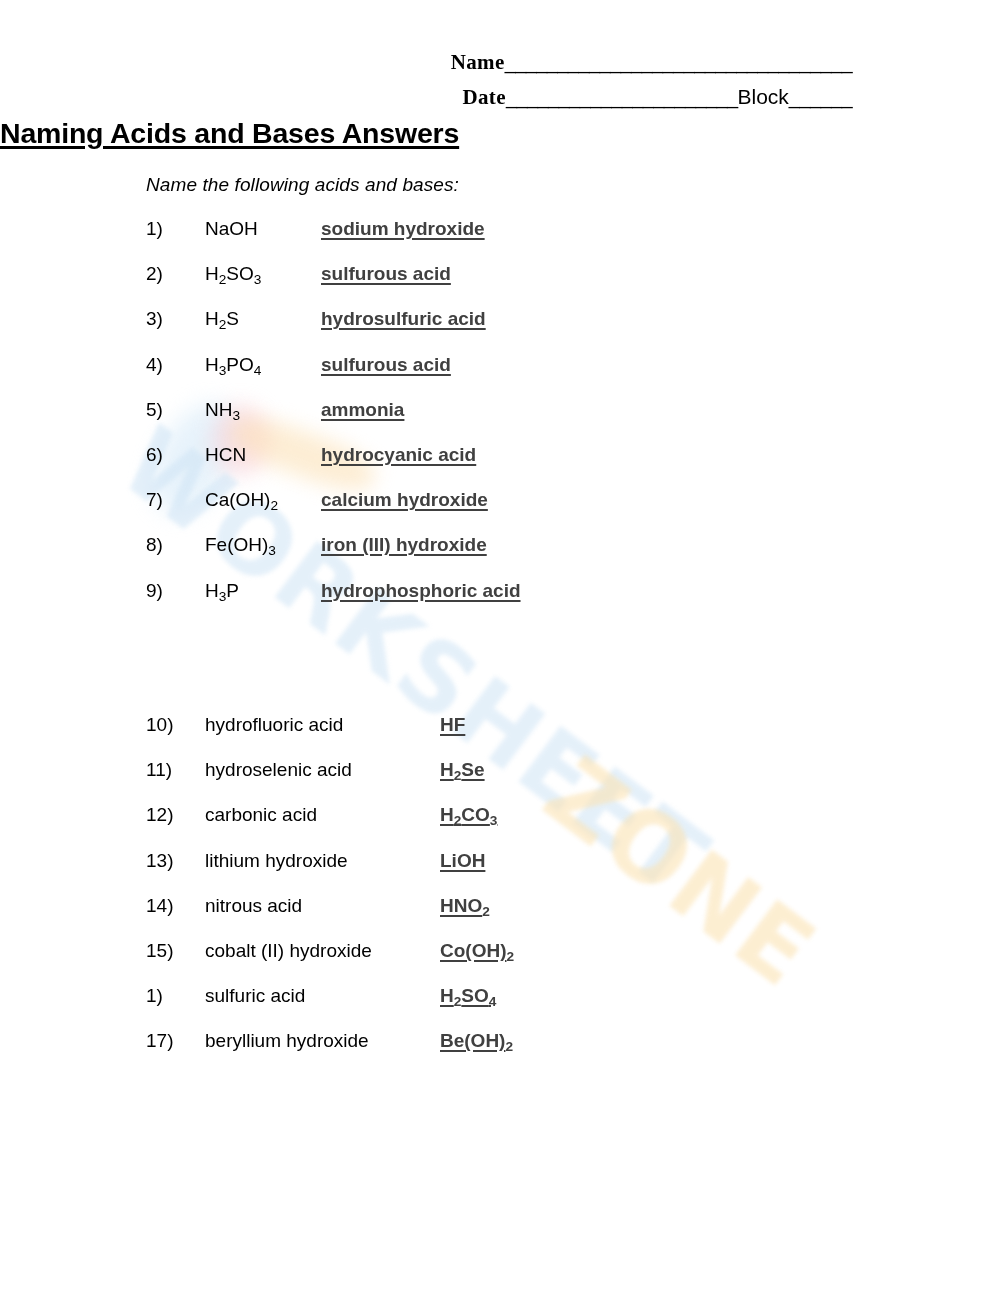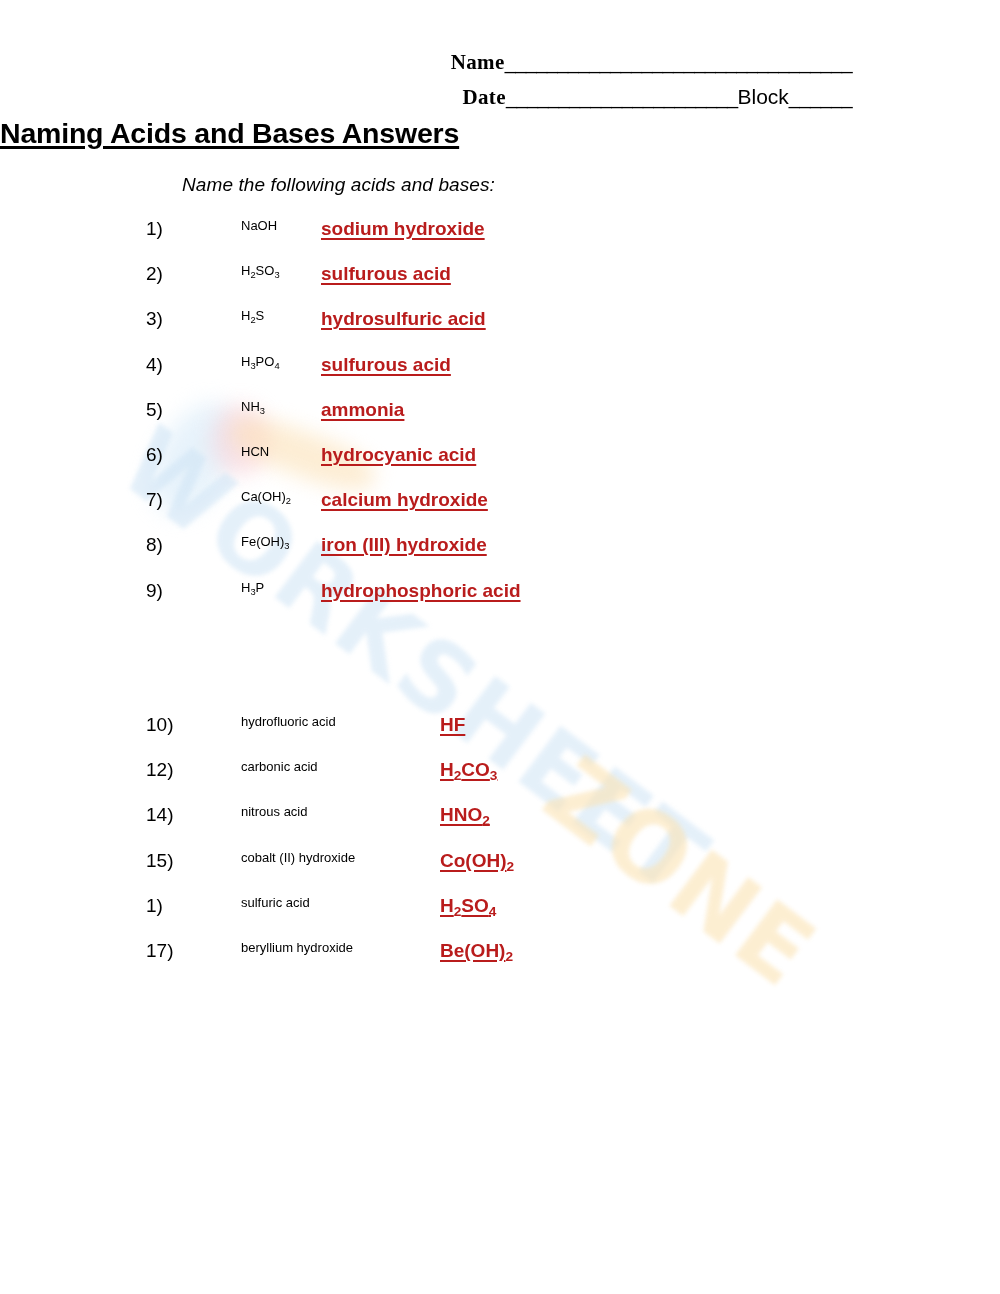--- a/index.html
+++ b/index.html
@@ -139,21 +139,20 @@
     text-underline-offset: 3px;
   }
 
   
   .instruction {
     position: absolute;
     left: 146px;
     font-style: italic;
     font-size: 19px;
     letter-spacing: 0.1px;
-    margin-left: 36px;
   }
   #instruction-1 { top: 174px; }
   #instruction-2 { top: 671px; }
 
   
   .q-list { position: absolute; left: 0; width: 1000px; }
   #list-section-1 { top: 219px; }
   #list-section-2 { top: 715px; }
 
   .q-row {
@@ -163,31 +162,30 @@
   }
   .q-num {
     position: absolute;
     left: 146px;
     top: 0;
     font-size: 19px;
   }
   .q-prompt {
     position: absolute;
     top: 0;
-    font-size: 13px;
+    font-size: 19px;
     white-space: nowrap;
-    margin-left: 36px;
   }
   #list-section-1 .q-prompt { left: 205px; }
   #list-section-2 .q-prompt { left: 205px; }
 
   .q-answer {
     position: absolute;
     top: 0;
-    color: #b91c1c;
+    color: #404040;
     font-weight: 700;
     font-size: 19px;
     white-space: nowrap;
     text-decoration: underline;
     text-decoration-thickness: 2px;
     text-underline-offset: 2.5px;
   }
   #list-section-1 .q-answer { left: 321px; }
   #list-section-2 .q-answer { left: 440px; text-align: center; }
 
@@ -276,25 +274,35 @@
       </div>
     </div>
 
   <div class="q-list" id="list-section-2">
       <div class="q-row">
         <span class="q-num">10)</span>
         <span class="q-prompt">hydrofluoric acid</span>
         <span class="q-answer">HF</span>
       </div>
       <div class="q-row">
+        <span class="q-num">11)</span>
+        <span class="q-prompt">hydroselenic acid</span>
+        <span class="q-answer">H<sub>2</sub>Se</span>
+      </div>
+      <div class="q-row">
         <span class="q-num">12)</span>
         <span class="q-prompt">carbonic acid</span>
         <span class="q-answer">H<sub>2</sub>CO<sub>3</sub></span>
       </div>
       <div class="q-row">
+        <span class="q-num">13)</span>
+        <span class="q-prompt">lithium hydroxide</span>
+        <span class="q-answer">LiOH</span>
+      </div>
+      <div class="q-row">
         <span class="q-num">14)</span>
         <span class="q-prompt">nitrous acid</span>
         <span class="q-answer">HNO<sub>2</sub></span>
       </div>
       <div class="q-row">
         <span class="q-num">15)</span>
         <span class="q-prompt">cobalt (II) hydroxide</span>
         <span class="q-answer">Co(OH)<sub>2</sub></span>
       </div>
       <div class="q-row">

